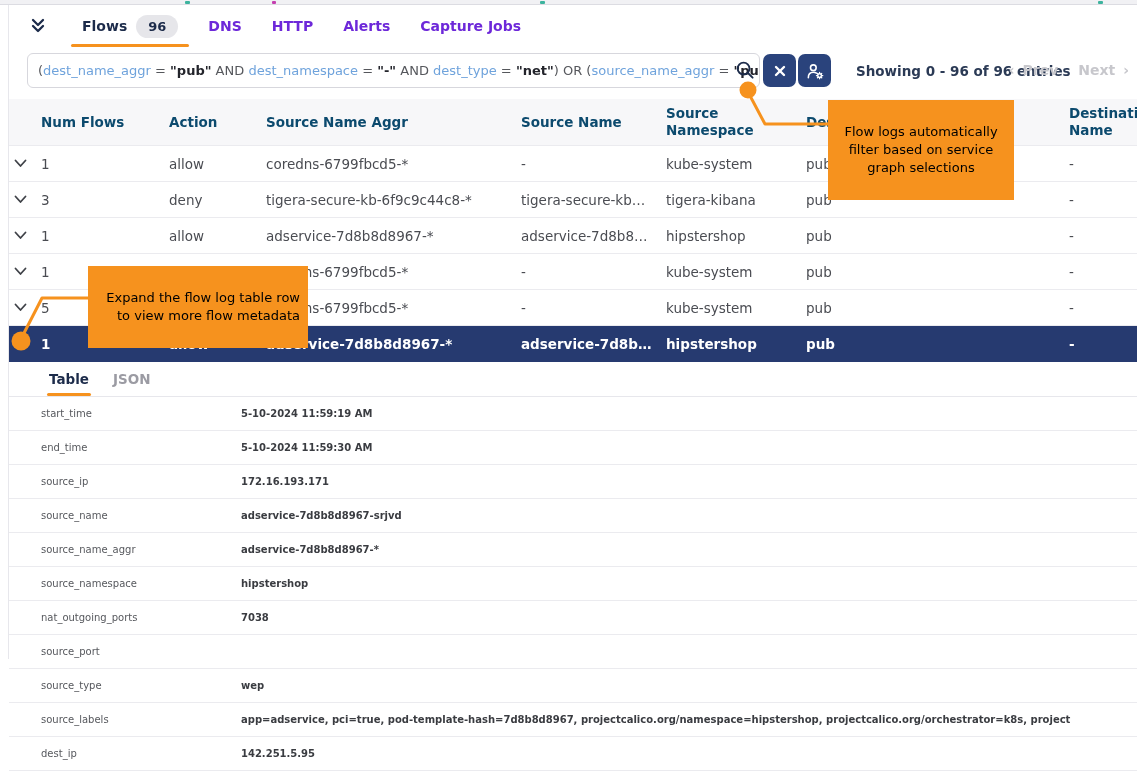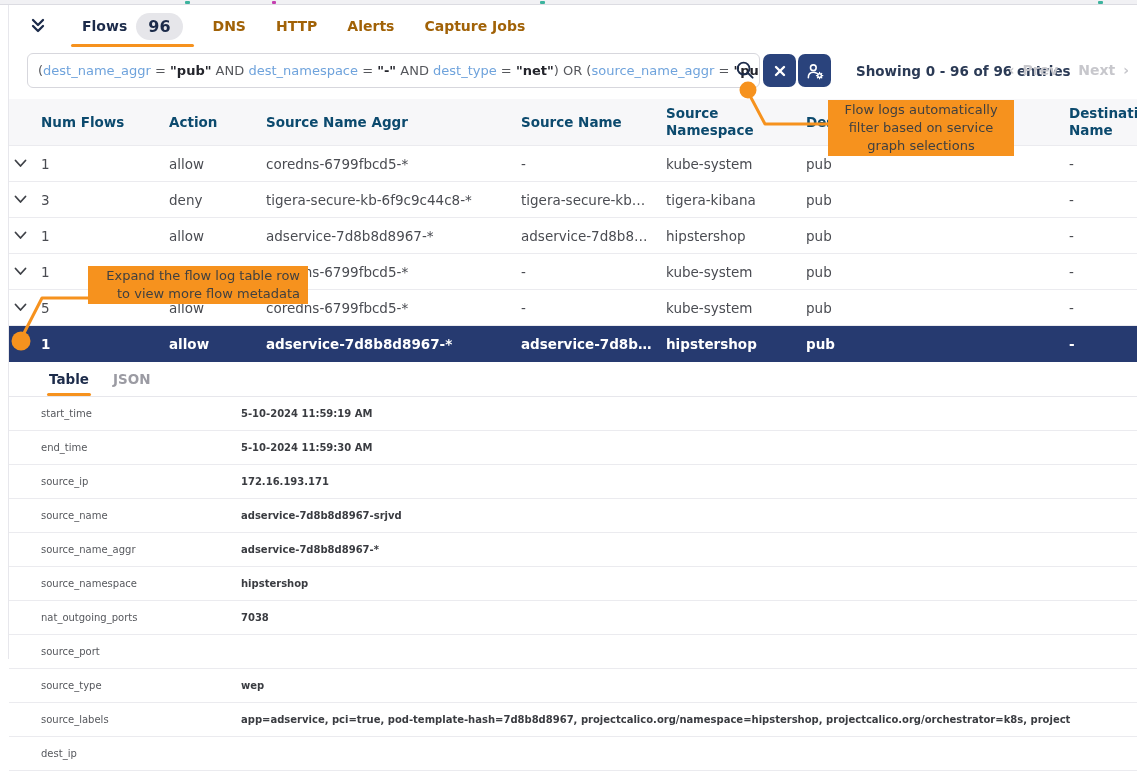--- a/index.html
+++ b/index.html
@@ -10,24 +10,24 @@
   
   .sliver { position:absolute; top:0; left:0; width:1137px; height:5px; background:#f1f1f4; border-bottom:1px solid #dcdce2; }
   .speck { position:absolute; top:1px; width:5px; height:3px; border-radius:1px; }
 
   .content { position:absolute; left:8px; top:5px; width:1129px; height:654px; border-left:1px solid #e7e7ec; background:#fff; }
 
   
   .tabbar { position:relative; height:42px; display:flex; align-items:center; padding-left:16px; }
   .collapse-btn { width:26px; height:26px; display:flex; align-items:center; justify-content:center; margin-right:16px; cursor:pointer; }
   .tabs { display:flex; align-items:stretch; height:100%; }
-  .tab { position:relative; display:flex; align-items:center; gap:9px; padding:0 15px; font-size:14px; font-weight:bold; color:#a16207; cursor:pointer; }
+  .tab { position:relative; display:flex; align-items:center; gap:9px; padding:0 15px; font-size:14px; font-weight:bold; color:#6d28d9; cursor:pointer; }
   .tab.active { color:#1c2b4a; }
   .tab.active::after { content:""; position:absolute; left:4px; right:4px; bottom:0; height:3px; background:#F6921E; border-radius:2px; }
-  .badge { background:#e6e6ea; color:#1c2b4a; font-size:16px; font-weight:600; padding:4px 12px; border-radius:14px; }
+  .badge { background:#e6e6ea; color:#1c2b4a; font-size:13px; font-weight:600; padding:4px 12px; border-radius:14px; }
 
   
   .toolbar { position:relative; height:52px; }
   .search-box { position:absolute; left:18px; top:6px; width:733px; height:35px; border:1px solid #d7d7dd; border-radius:6px; background:#fff; display:flex; align-items:center; padding:0 30px 0 10px; overflow:hidden; white-space:nowrap; font-size:13px; color:#55575c; }
   .search-box .q { white-space:pre; }
   .tok-field { color:#6fa3dc; }
   .tok-value { color:#23242b; font-weight:bold; }
   .tok-kw, .tok-op, .tok-punct { color:#55575c; }
   .search-icon { position:absolute; right:763px; top:14px; width:20px; height:20px; }
   .icon-btn { position:absolute; top:7px; width:33px; height:33px; background:#2a437c; border:none; border-radius:7px; display:flex; align-items:center; justify-content:center; cursor:pointer; }
@@ -50,21 +50,21 @@
   
   .detail-tabs { display:flex; align-items:stretch; height:35px; padding-left:28px; border-bottom:1px solid #e7e7ec; }
   .dtab { position:relative; display:flex; align-items:center; padding:8px 12px; font-size:13.5px; font-weight:bold; color:#9b9ba3; cursor:pointer; }
   .dtab.active { color:#1c2b4a; }
   .dtab.active::after { content:""; position:absolute; left:10px; right:10px; bottom:0; height:3px; background:#F6921E; border-radius:2px; }
   .drow { display:grid; grid-template-columns:200px 1fr; align-items:center; height:34px; border-bottom:1px solid #ebebef; padding-left:32px; font-size:10px; }
   .drow .dlabel { color:#56585d; }
   .drow .dvalue { color:#3a3c41; white-space:nowrap; overflow:hidden;font-weight:bold; }
 
   
-  .callout { position:absolute; background:#F6921E; color:#404040; font-size:13px; line-height:1.38; text-align:center; padding:1px 8px; z-index:51; }
+  .callout { position:absolute; background:#F6921E; color:#000000; font-size:13px; line-height:1.38; text-align:center; padding:23px 8px; z-index:51; }
   .callout-1 { left:828px; top:100px; width:186px; }
   .callout-2 { left:88px; top:266px; width:220px;text-align:right; }
   .overlay { position:absolute; left:0; top:0; width:1137px; height:777px; pointer-events:none; z-index:52; }
 </style>
 </head>
 <body>
 
 <div class="page">
 
   <div class="sliver">
@@ -296,20 +296,21 @@
         <div class="drow">
           <div class="dlabel">source_type</div>
           <div class="dvalue">wep</div>
         </div>
         <div class="drow">
           <div class="dlabel">source_labels</div>
           <div class="dvalue">app=adservice, pci=true, pod-template-hash=7d8b8d8967, projectcalico.org/namespace=hipstershop, projectcalico.org/orchestrator=k8s, project</div>
         </div>
         <div class="drow">
           <div class="dlabel">dest_ip</div>
+          <div class="dvalue">142.251.5.95</div>
         </div>
       </div>
 
   </div>
 
   <div class="callout callout-1">Flow logs automatically filter based on service graph selections</div>
   <div class="callout callout-2">Expand the flow log table row to view more flow metadata</div>
 
   <svg class="overlay">
     <polyline points="748,92 765,124 829,124" fill="none" stroke="#F6921E" stroke-width="3" stroke-linejoin="round"></polyline>

